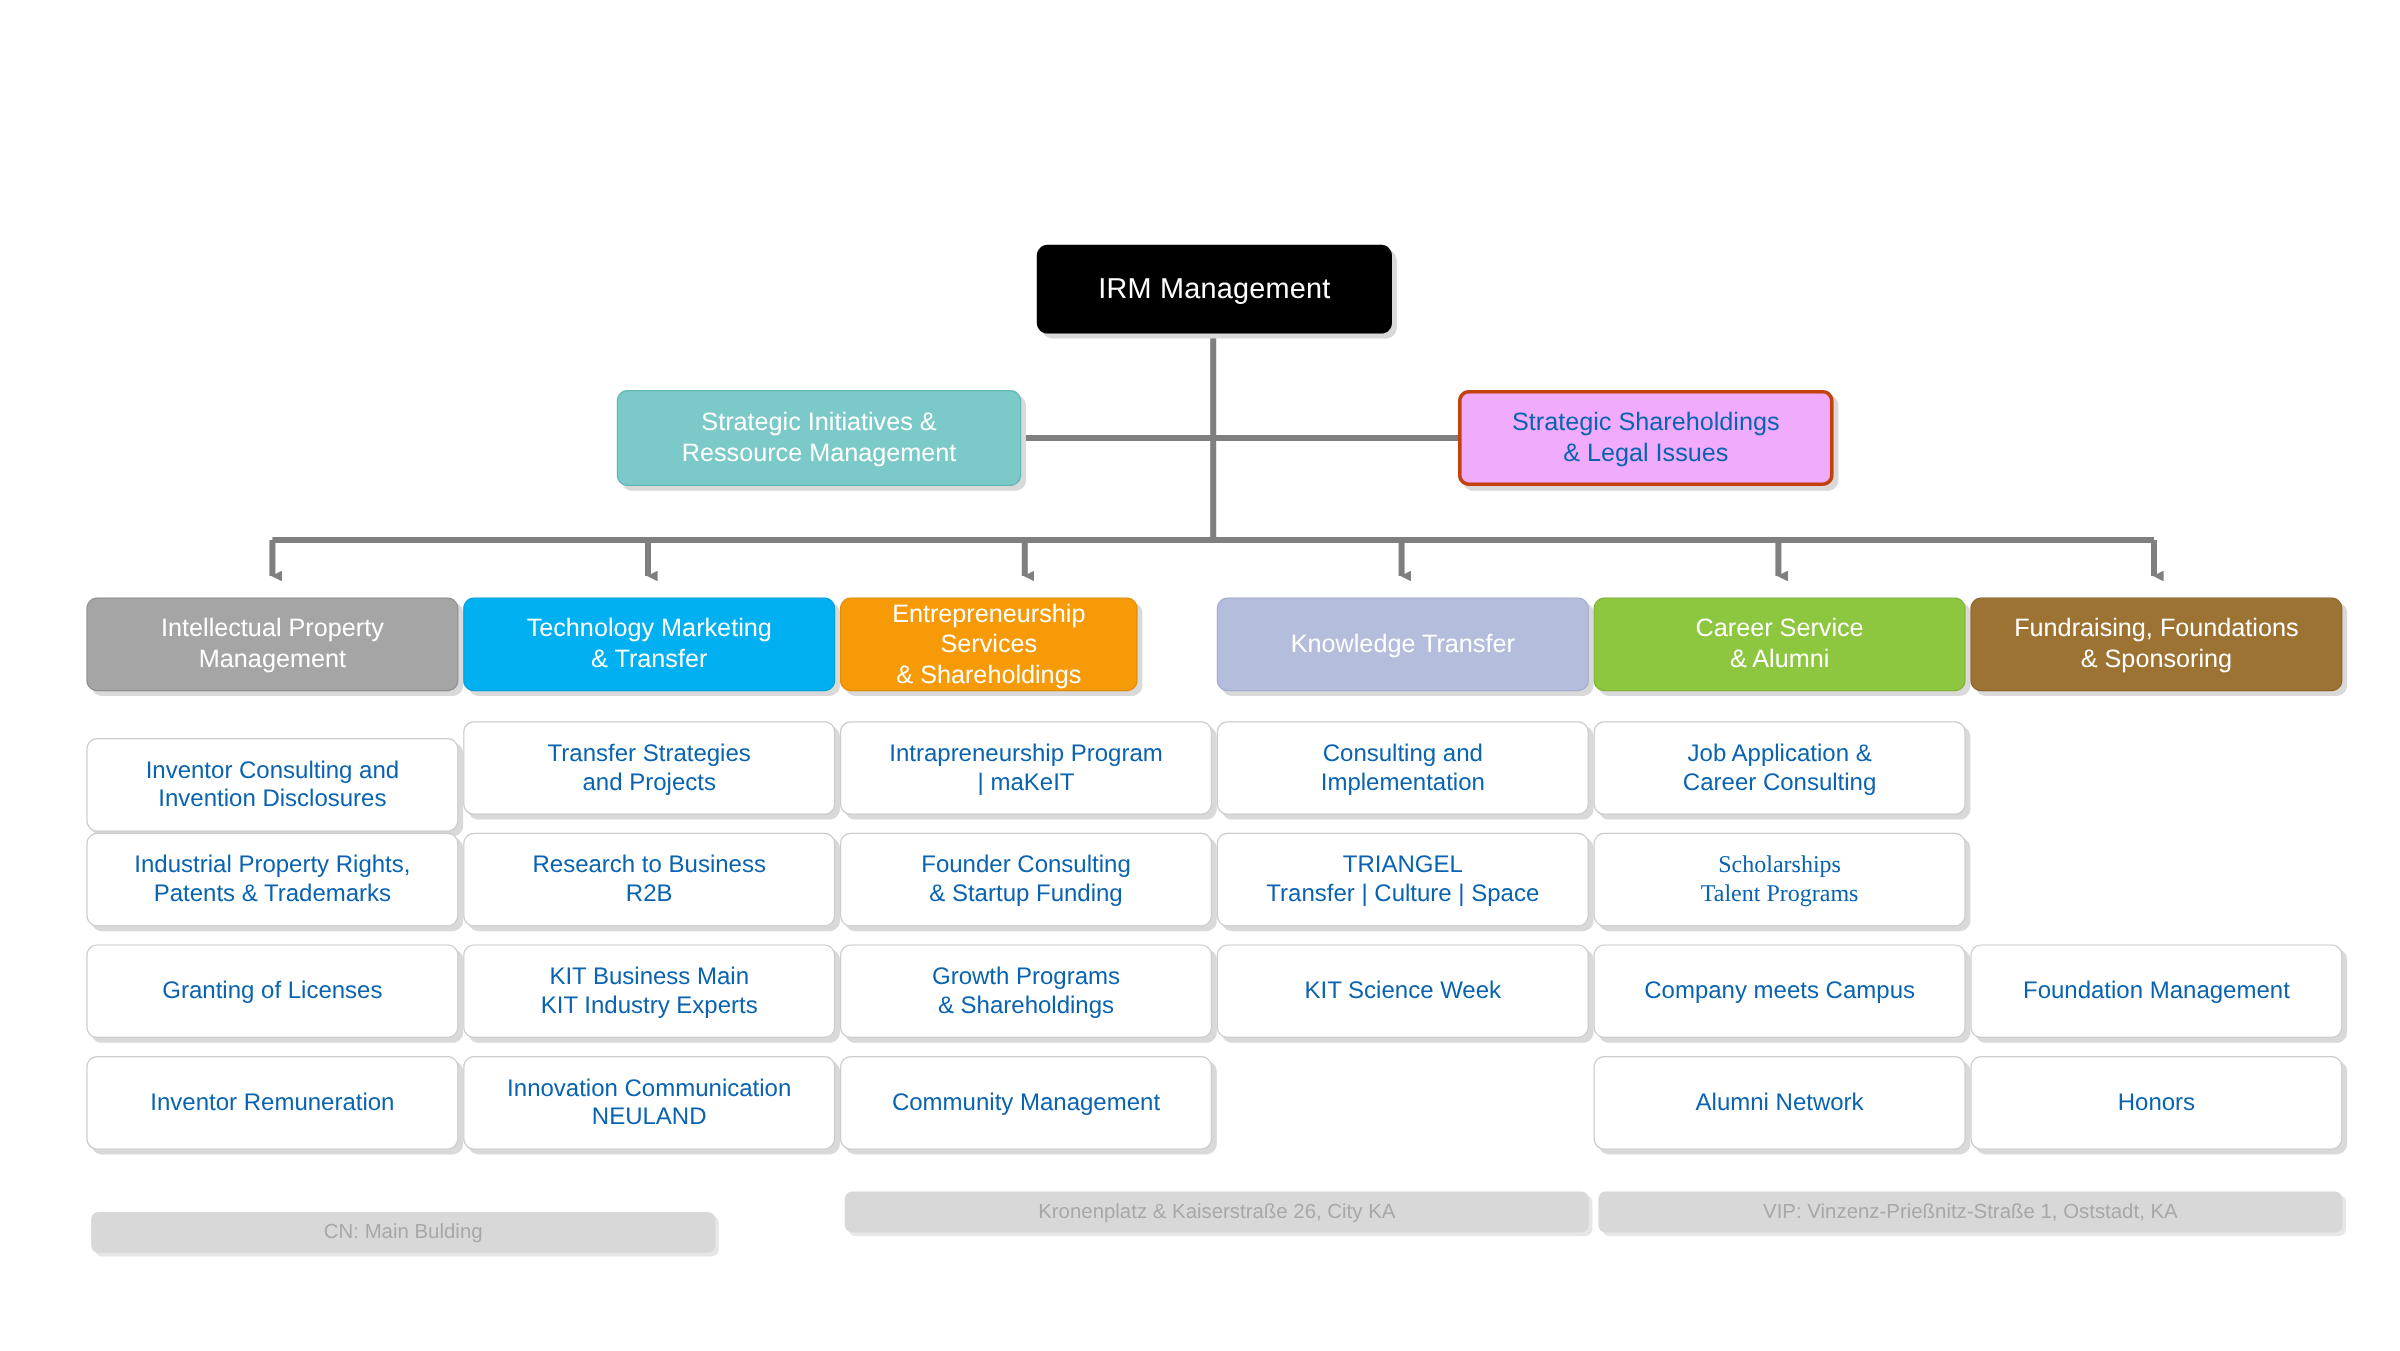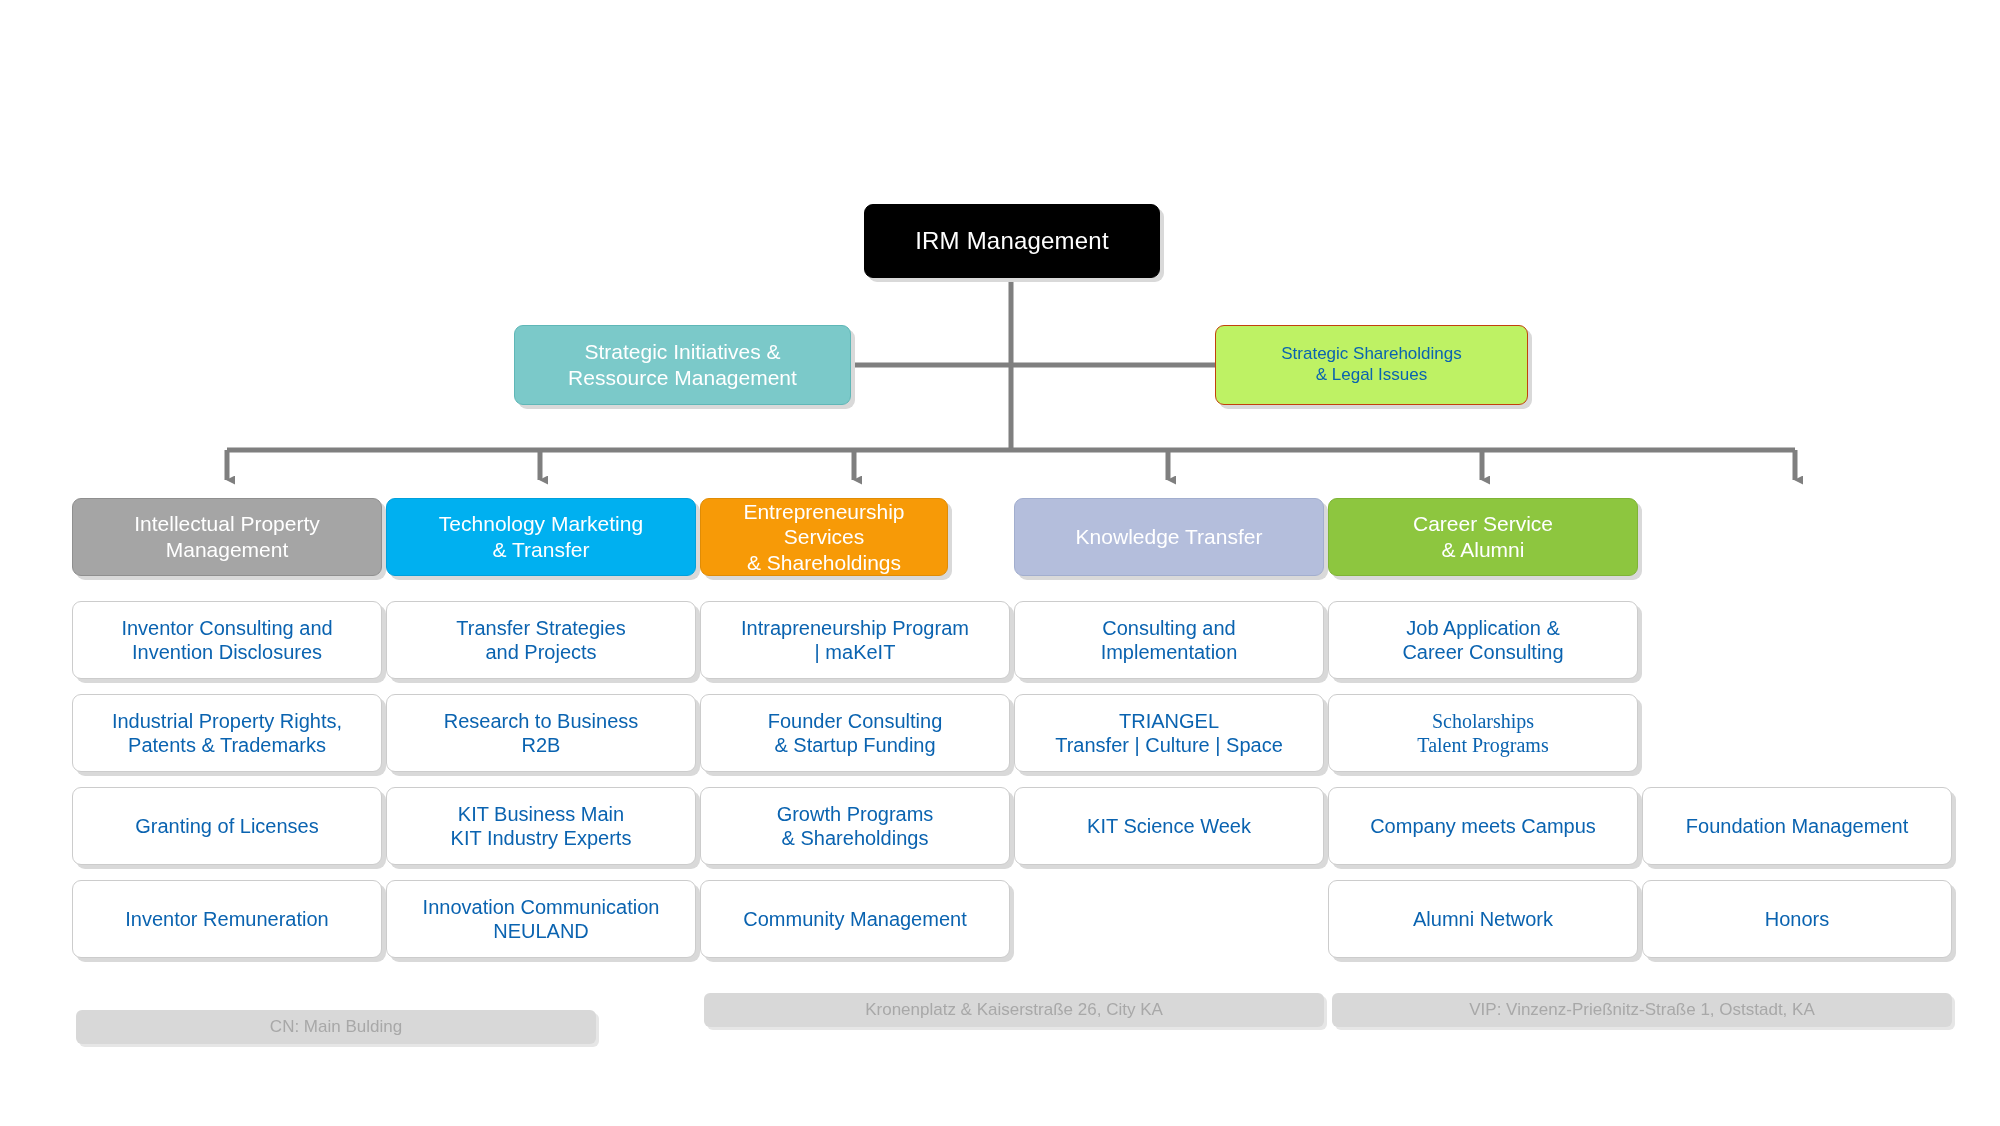--- a/index.html
+++ b/index.html
@@ -63,24 +63,24 @@
   }
 
   
   .box--staff-filled {
     background: #7bc9c9;
     color: #ffffff;
     border: 1px solid #5fb7b7;
     font-size: 21px;
   }
   .box--staff-plain {
-    background: #bef264;
+    background: #f0abfc;
     color: #0a63b0;
-    border: 1px solid #c2410c;
-    font-size: 17px;
+    border: 3px solid #c2410c;
+    font-size: 21px;
   }
 
   
   .box--dept {
     color: #ffffff;
     font-size: 21px;
     border-style: solid;
     border-width: 1px;
   }
 
@@ -142,21 +142,21 @@
 
   <div class="box box--staff-plain" style="left:1215px; top:325px; width:313px; height:80px;">
     <span class="label">Strategic Shareholdings
 &amp; Legal Issues</span>
   </div>
 
   <div class="box box--dept" style="left:72px; top:498px; width:310px; height:78px; background:#a5a5a5; border-color:#8f8f8f;">
     <span class="label">Intellectual Property
 Management</span>
   </div>
-  <div class="box box--leaf" style="left:72px; top:601px; width:310px; height:78px;">
+  <div class="box box--leaf" style="left:72px; top:615px; width:310px; height:78px;">
     <span class="label">Inventor Consulting and
 Invention Disclosures</span>
   </div>
   <div class="box box--leaf" style="left:72px; top:694px; width:310px; height:78px;">
     <span class="label">Industrial Property Rights,
 Patents &amp; Trademarks</span>
   </div>
   <div class="box box--leaf" style="left:72px; top:787px; width:310px; height:78px;">
     <span class="label">Granting of Licenses</span>
   </div>
@@ -232,20 +232,24 @@
     <span class="label">Scholarships
 Talent Programs</span>
   </div>
   <div class="box box--leaf" style="left:1328px; top:787px; width:310px; height:78px;">
     <span class="label">Company meets Campus</span>
   </div>
   <div class="box box--leaf" style="left:1328px; top:880px; width:310px; height:78px;">
     <span class="label">Alumni Network</span>
   </div>
 
+  <div class="box box--dept" style="left:1642px; top:498px; width:310px; height:78px; background:#9c7332; border-color:#8a642b;">
+    <span class="label">Fundraising, Foundations
+&amp; Sponsoring</span>
+  </div>
   <div class="box box--leaf" style="left:1642px; top:787px; width:310px; height:78px;">
     <span class="label">Foundation Management</span>
   </div>
   <div class="box box--leaf" style="left:1642px; top:880px; width:310px; height:78px;">
     <span class="label">Honors</span>
   </div>
 
   <div class="box box--footer" style="left:76px; top:993px; width:520px; height:34px;margin-top:17px;">
     <span class="label">CN: Main Bulding</span>
   </div>

